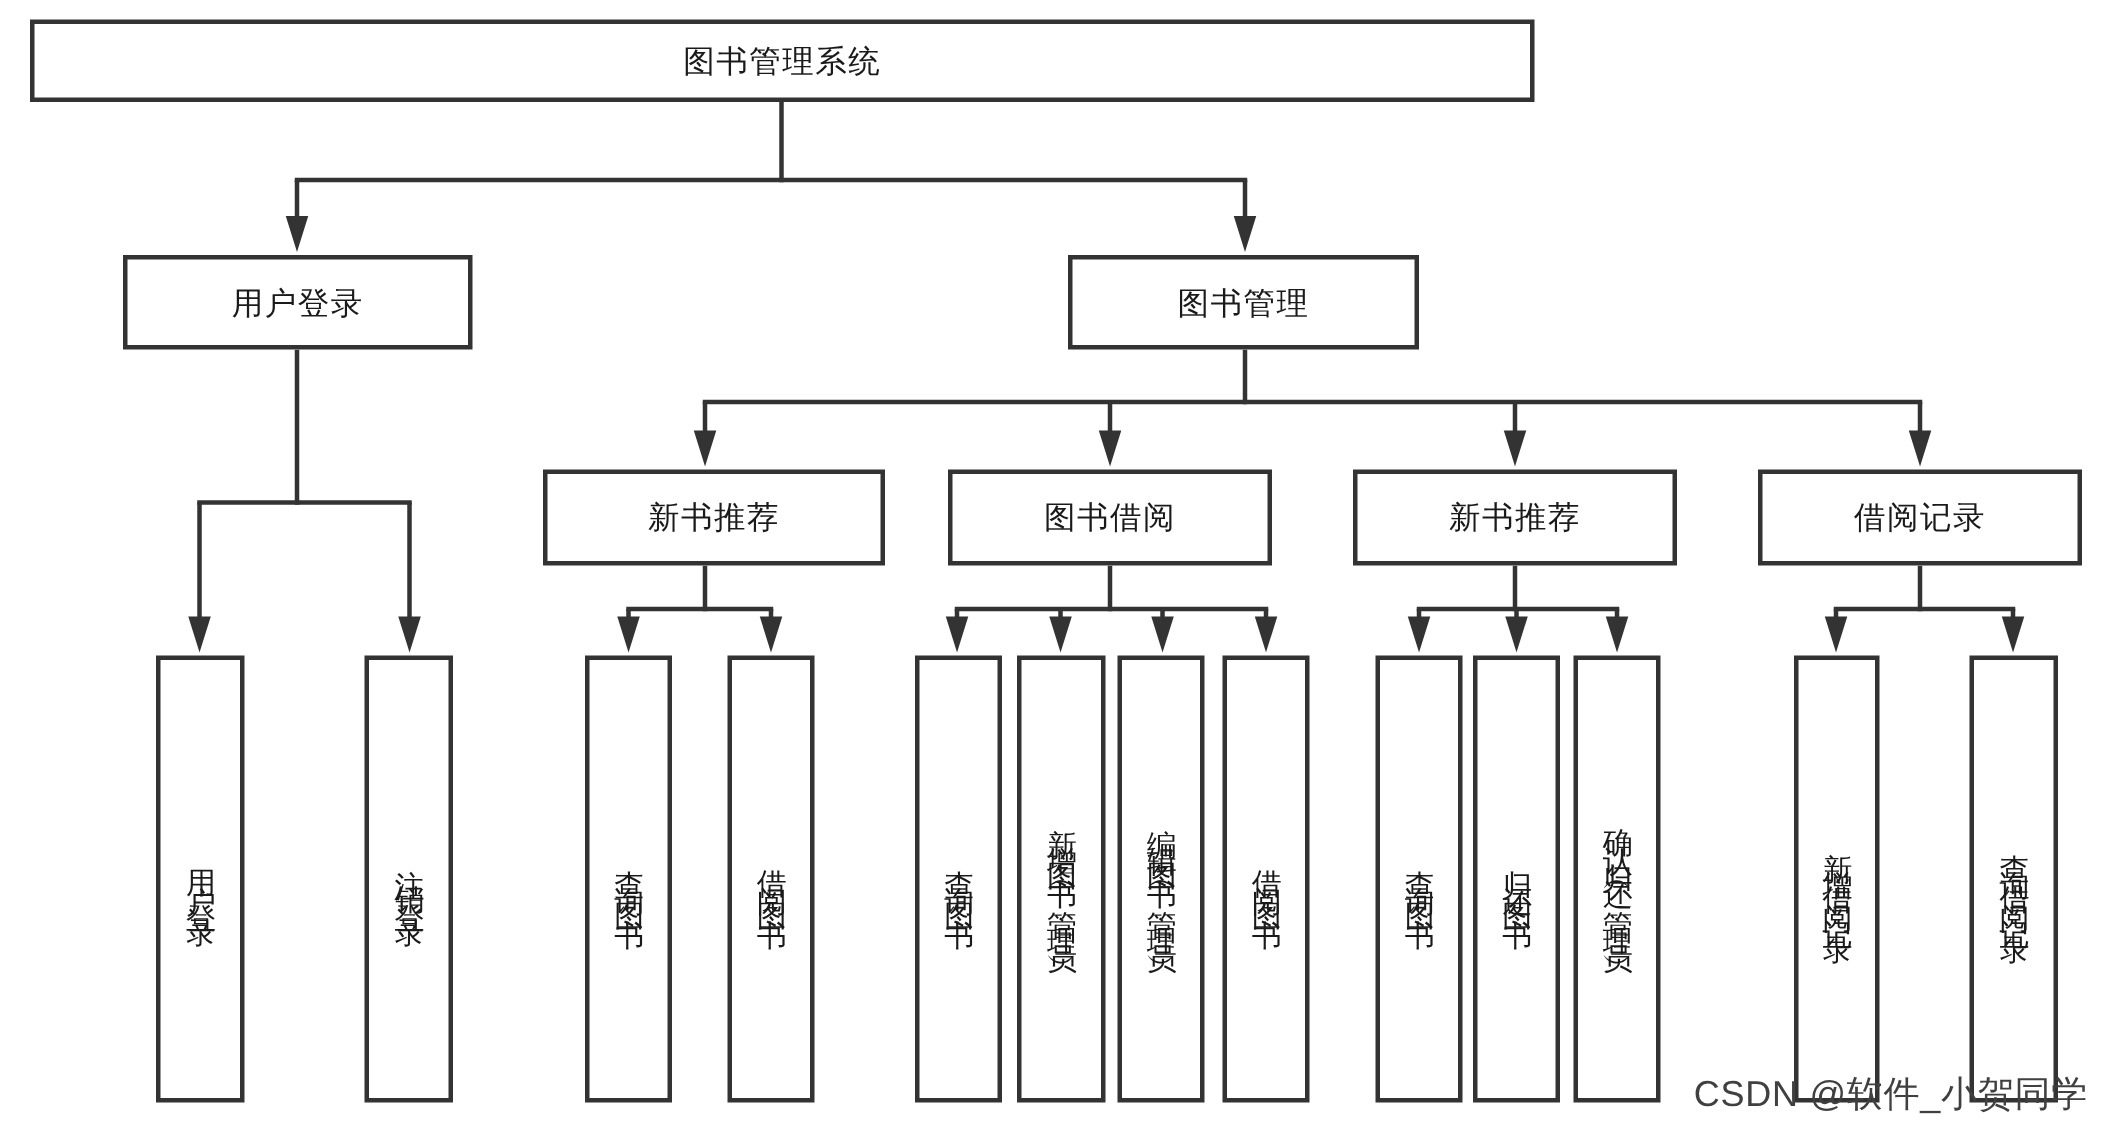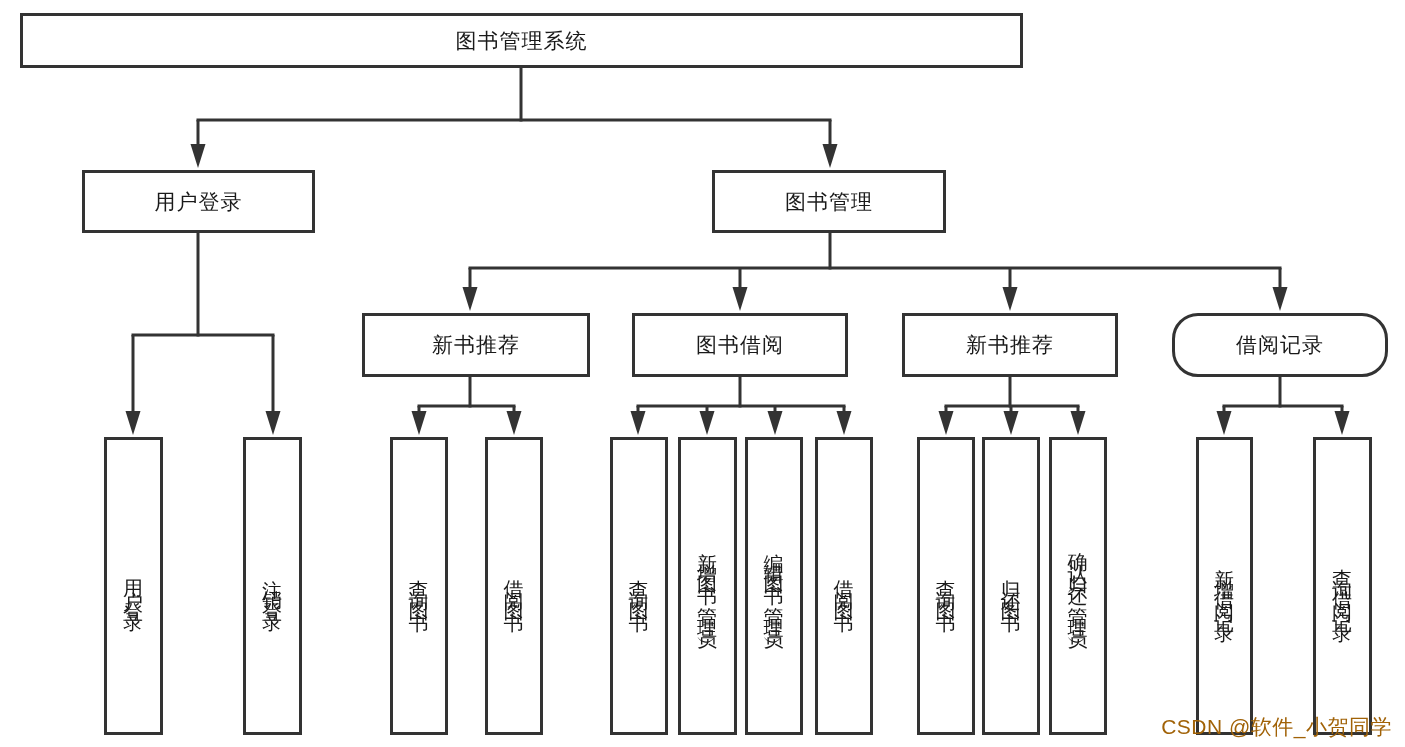--- a/index.html
+++ b/index.html
@@ -32,22 +32,22 @@
     text-orientation: mixed;
     font-size: 20px;
     letter-spacing: 11px;
     line-height: 1;
   }
   .leaf span { display: block; }
   #watermark {
     position: absolute;
     right: 13px;
     top: 713px;
-    font-size: 21px;
-    color: #a16207;
+    font-size: 24px;
+    color: #404040;
     letter-spacing: 0.5px;
     z-index: 10;
     white-space: nowrap;
   }
 </style>
 </head>
 <body>
 
 <div id="canvas">
 
@@ -129,21 +129,21 @@
 
   <div class="box h-label" style="left:362px; top:313px; width:228px; height:64px;">
     <span>新书推荐</span>
   </div>
   <div class="box h-label" style="left:632px; top:313px; width:216px; height:64px;">
     <span>图书借阅</span>
   </div>
   <div class="box h-label" style="left:902px; top:313px; width:216px; height:64px;">
     <span>新书推荐</span>
   </div>
-  <div class="box h-label" style="left:1172px; top:313px; width:216px; height:64px;border-radius:26px;">
+  <div class="box h-label" style="left:1172px; top:313px; width:216px; height:64px;">
     <span>借阅记录</span>
   </div>
 
   <div class="box leaf" style="left:104px; top:437px; width:59px; height:298px;">
     <span>用户登录</span>
   </div>
   <div class="box leaf" style="left:243px; top:437px; width:59px; height:298px;">
     <span>注销登录</span>
   </div>
 

